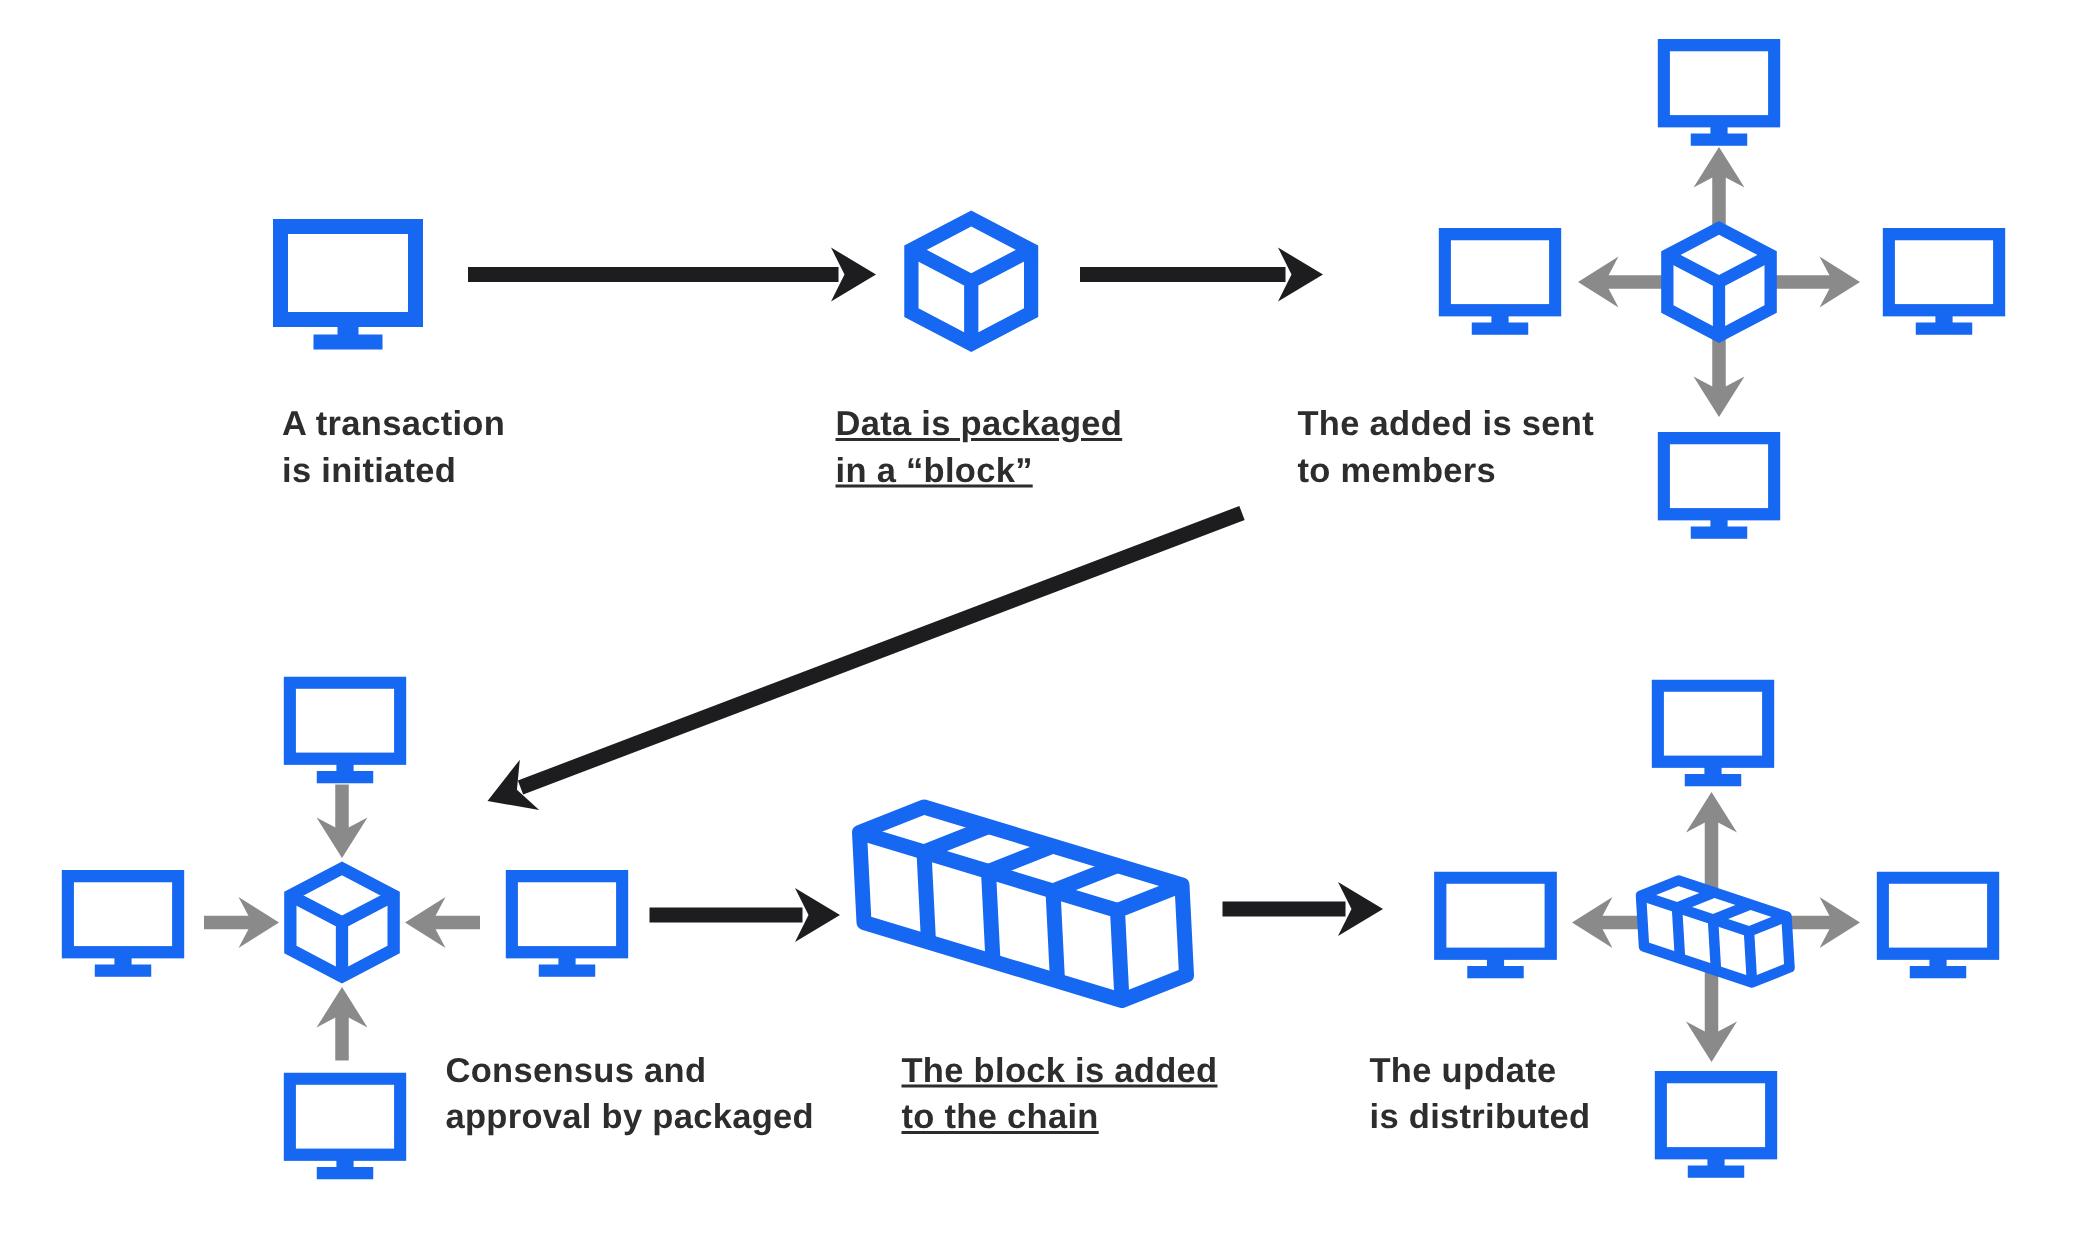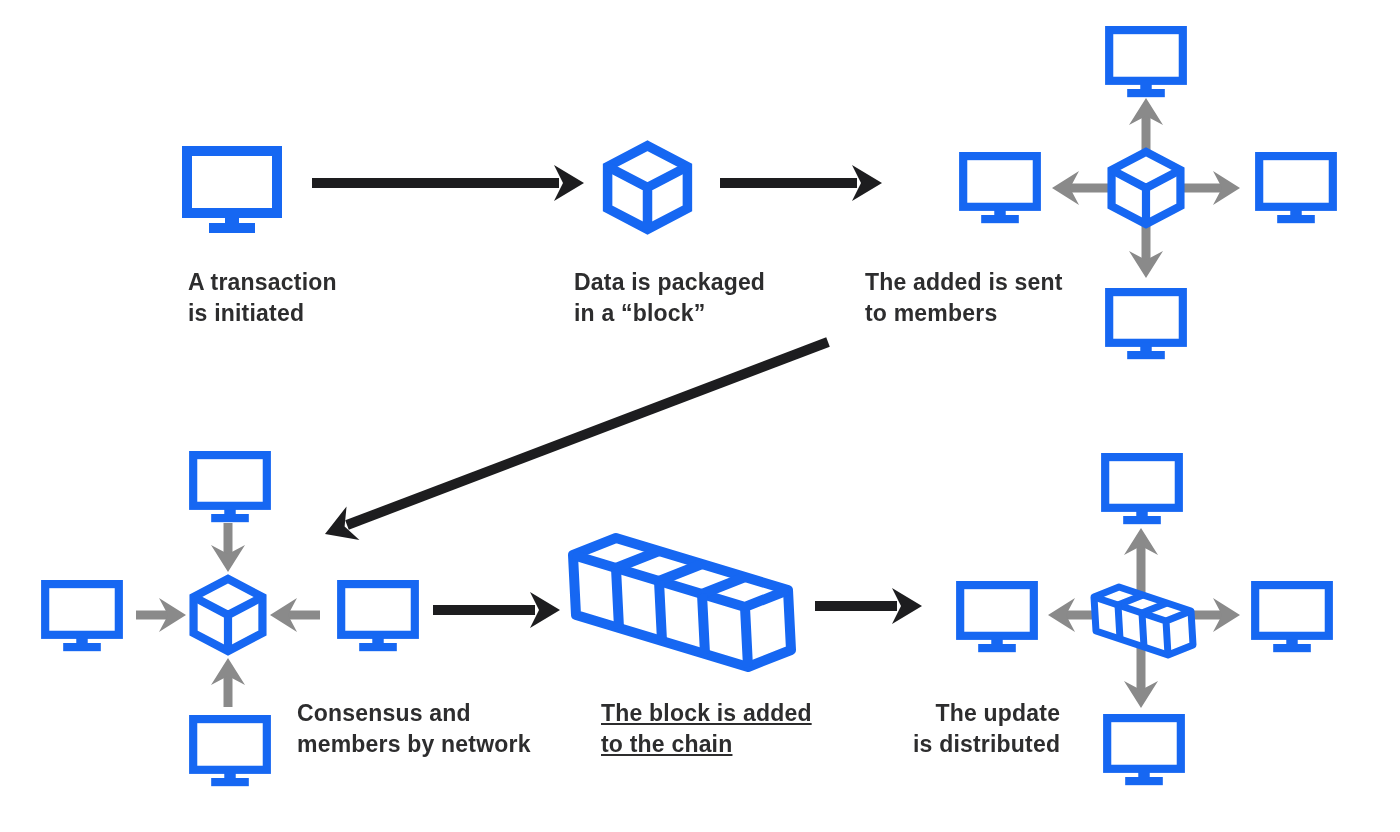--- a/index.html
+++ b/index.html
@@ -172,24 +172,24 @@
       </g>
       <use href="#monitor" x="1101" y="453" width="82" height="72"></use>
       <use href="#monitor" x="956" y="581" width="82" height="72"></use>
       <use href="#monitor" x="1251" y="581" width="82" height="72"></use>
       <use href="#monitor" x="1103" y="714" width="82" height="72"></use>
     </g>
   </svg>
 
   <div class="lbl" style="left:188px;top:267px;">A transaction
 is initiated</div>
-  <div class="lbl" style="left:574px;top:267px;">Data is packaged
+  <div class="lbl" style="left:557px;top:267px;text-decoration:underline;">Data is packaged
 in a “block”</div>
   <div class="lbl" style="left:865px;top:267px;">The added is sent
 to members</div>
   <div class="lbl" style="left:297px;top:698px;">Consensus and
-members by network</div>
+approval by packaged</div>
   <div class="lbl" style="left:601px;top:698px;text-decoration:underline;">The block is added
 to the chain</div>
-  <div class="lbl" style="left:913px;top:698px;text-align:right;">The update
+  <div class="lbl" style="left:913px;top:698px;">The update
 is distributed</div>
 
 </div>
 
 </body></html>

